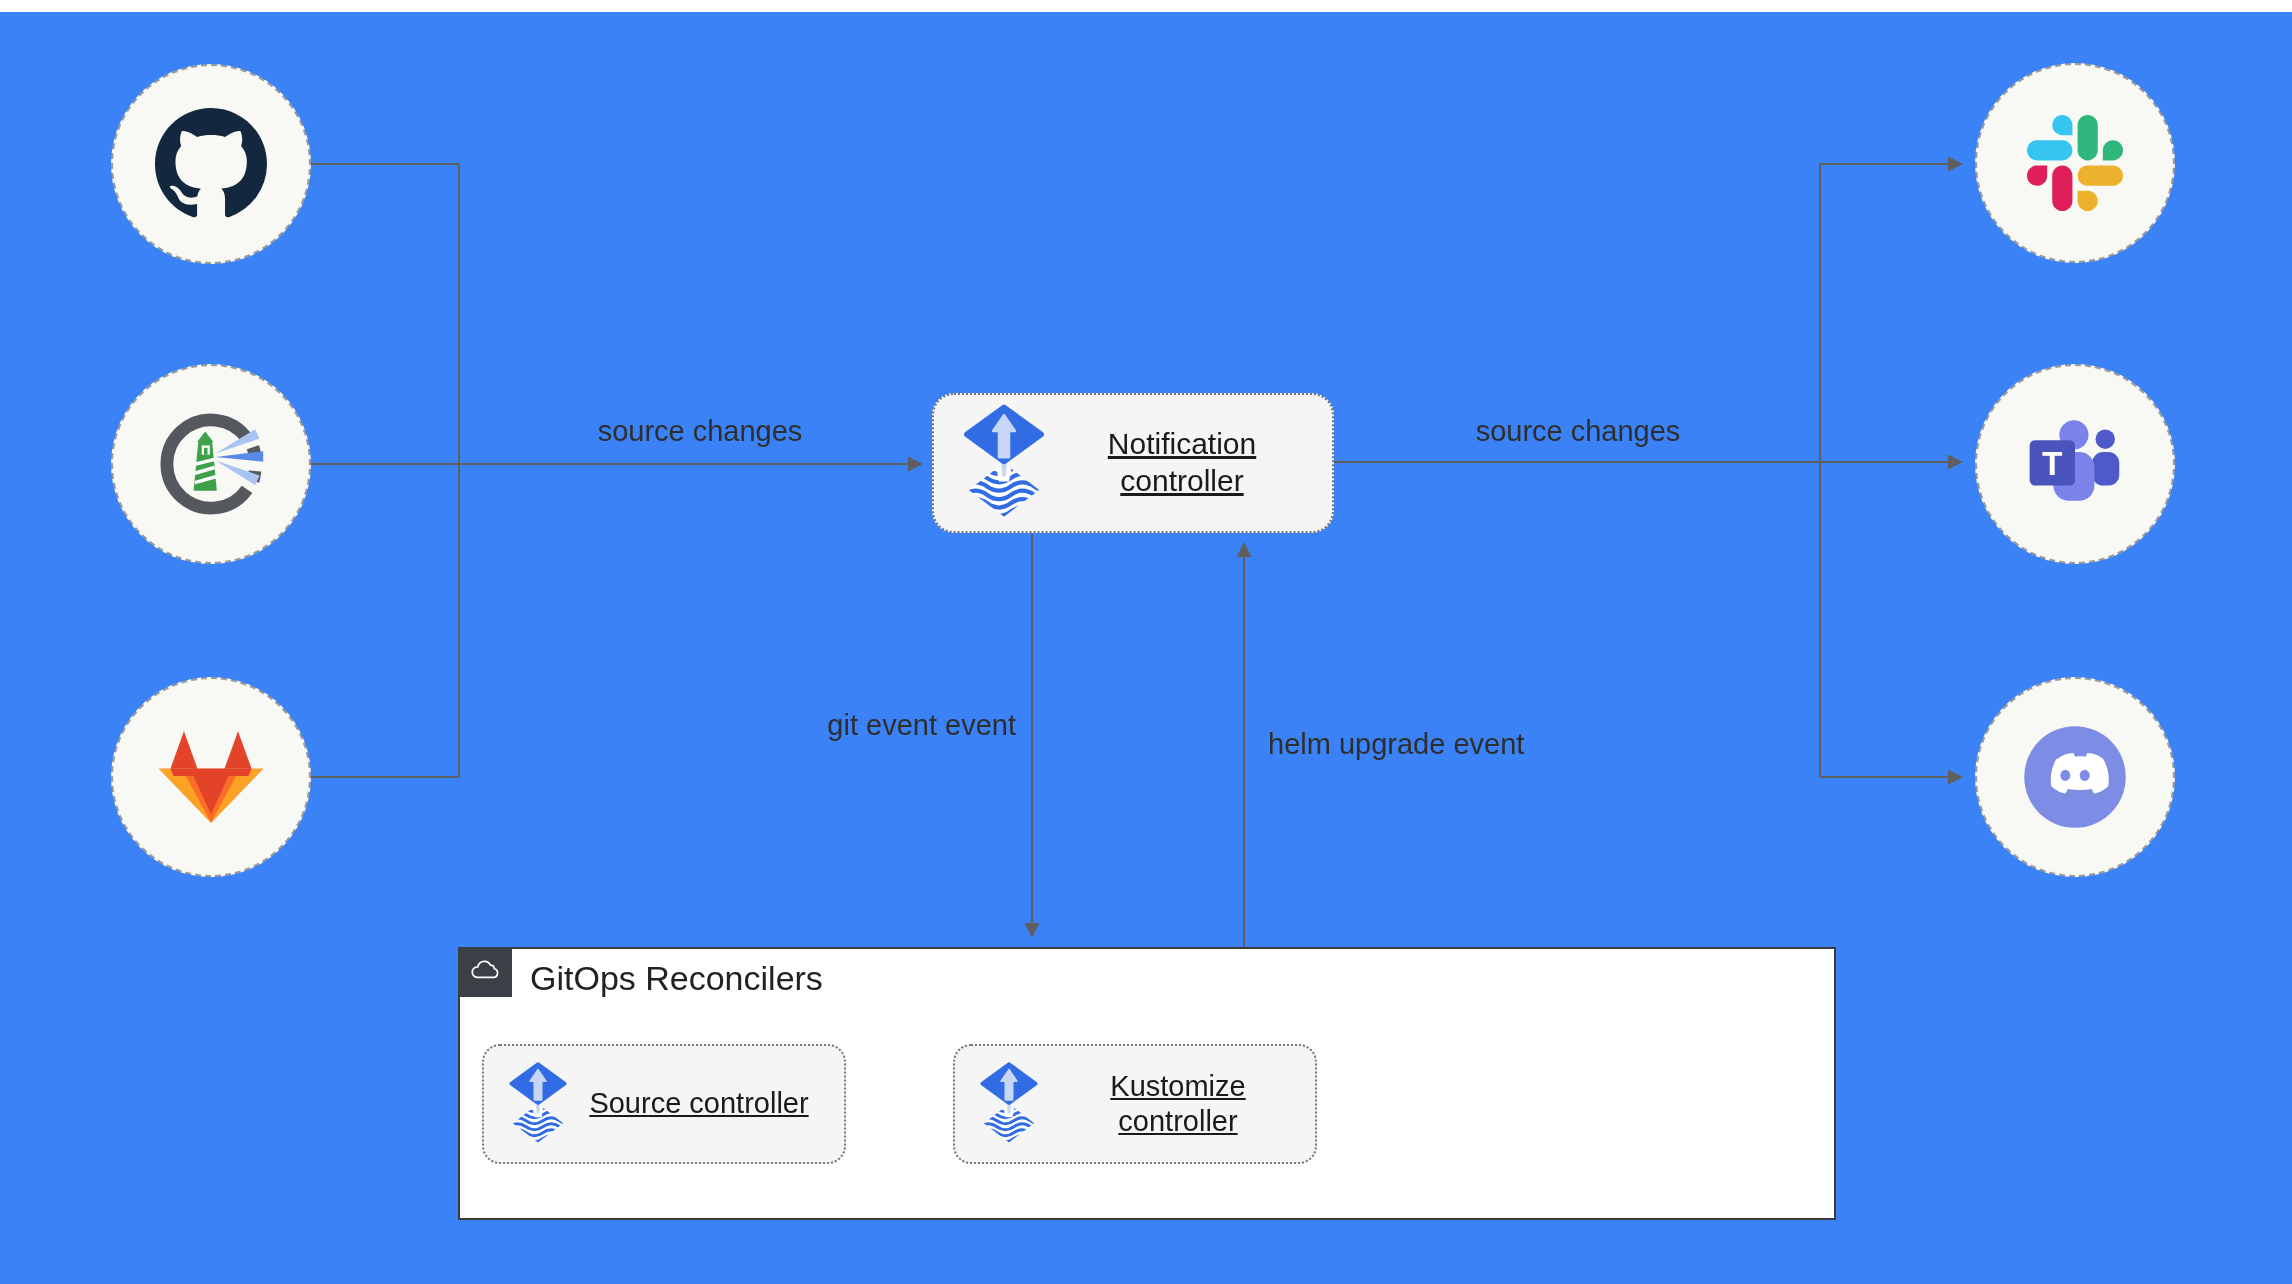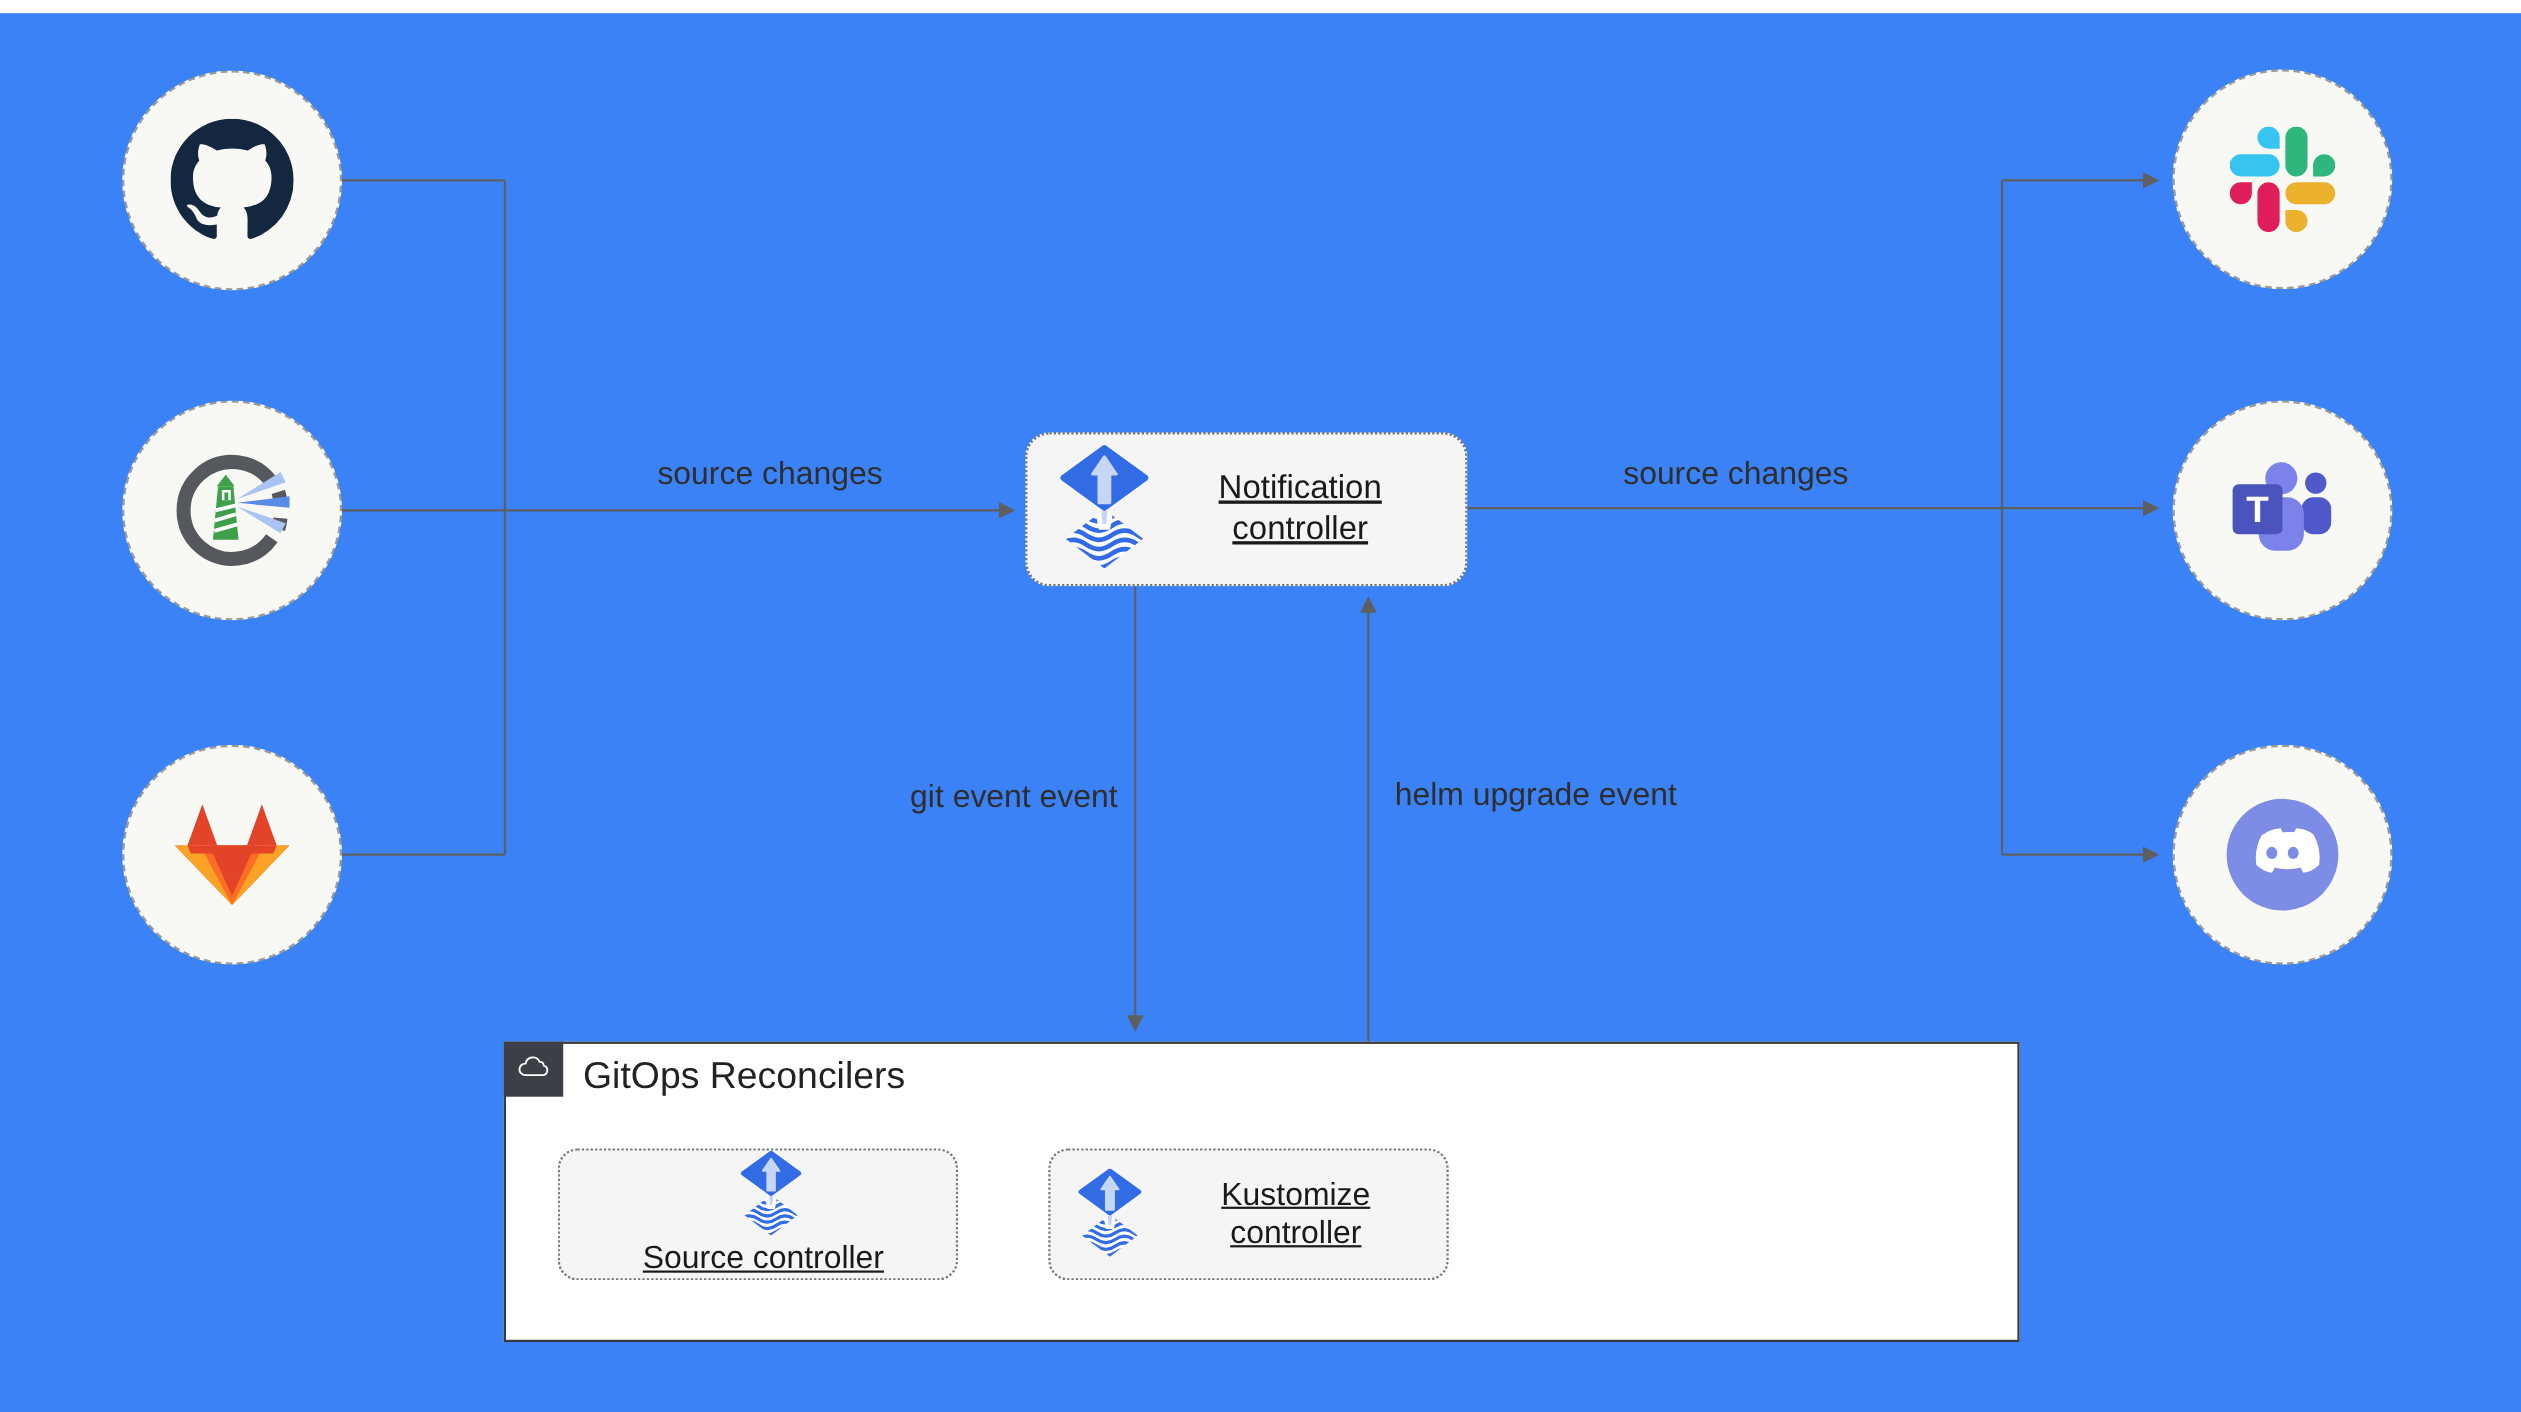--- a/index.html
+++ b/index.html
@@ -98,21 +98,21 @@
       <path d="M1032 521 V923" marker-end="url(#arrow)"></path>
       <path d="M1244 935 V533" marker-end="url(#arrow)"></path>
       <path d="M871 1092 H941" marker-end="url(#arrow)"></path>
       <path d="M1317 1092 H1388" marker-end="url(#arrow)"></path>
     </g>
   </svg>
 
   <div class="edge-label" style="left:550px;top:403px;width:300px;text-align:center;">source changes</div>
   <div class="edge-label" style="left:1428px;top:403px;width:300px;text-align:center;">source changes</div>
   <div class="edge-label" style="left:766px;top:697px;width:250px;text-align:right;">git event event</div>
-  <div class="edge-label" style="left:1268px;top:695px;width:320px;text-align:left;">helm upgrade event</div>
+  <div class="edge-label" style="left:1268px;top:716px;width:320px;text-align:left;">helm upgrade event</div>
 
   <div class="endpoint" style="left:111px;top:52px;">
     <svg width="112" height="112" viewBox="0 0 16 16">
       <path fill="#13283e" d="M8 0C3.58 0 0 3.58 0 8c0 3.54 2.29 6.53 5.47 7.59.4.07.55-.17.55-.38 0-.19-.01-.82-.01-1.49-2.01.37-2.53-.49-2.69-.94-.09-.23-.48-.94-.82-1.13-.28-.15-.68-.52-.01-.53.63-.01 1.08.58 1.23.82.72 1.21 1.87.87 2.33.66.07-.52.28-.87.51-1.07-1.78-.2-3.64-.89-3.64-3.95 0-.87.31-1.59.82-2.15-.08-.2-.36-1.02.08-2.12 0 0 .67-.21 2.2.82.64-.18 1.32-.27 2-.27s1.36.09 2 .27c1.53-1.04 2.2-.82 2.2-.82.44 1.1.16 1.92.08 2.12.51.56.82 1.27.82 2.15 0 3.07-1.87 3.75-3.65 3.95.29.25.54.73.54 1.48 0 1.07-.01 1.93-.01 2.2 0 .21.15.46.55.38A8.01 8.01 0 0 0 16 8c0-4.42-3.58-8-8-8z"></path>
     </svg>
   </div>
 
   <div class="endpoint" style="left:111px;top:352px;">
     <svg width="116" height="116" viewBox="0 0 100 100">
       <path d="M81.1 71.8 A38 38 0 1 1 81.1 28.2" stroke="#55585c" stroke-width="11" fill="none"></path>
@@ -186,21 +186,21 @@
   </div>
 
   <div class="group-box"></div>
   <div class="group-badge">
     <svg width="36" height="34" viewBox="0 0 100 100">
       <path d="M27 66 h47 a13 13 0 0 0 3.5 -25.5 a11.5 11.5 0 0 0 -11.5 -10.5 a19.5 19.5 0 0 0 -37 5 A14 14 0 0 0 27 66 z" fill="none" stroke="#ffffff" stroke-width="5" stroke-linejoin="round"></path>
     </svg>
   </div>
   <div class="group-title">GitOps Reconcilers</div>
 
-  <div class="ctrl ctrl-small" style="left:507px;flex-direction:column;">
+  <div class="ctrl ctrl-small" style="left:482px;">
     <svg width="60" height="84" viewBox="0 0 100 140">
       <use href="#flux-logo"></use>
     </svg>
     <div class="label">Source controller</div>
   </div>
 
   <div class="ctrl ctrl-small" style="left:953px;gap:16px;">
     <svg width="60" height="84" viewBox="0 0 100 140">
       <use href="#flux-logo"></use>
     </svg>

